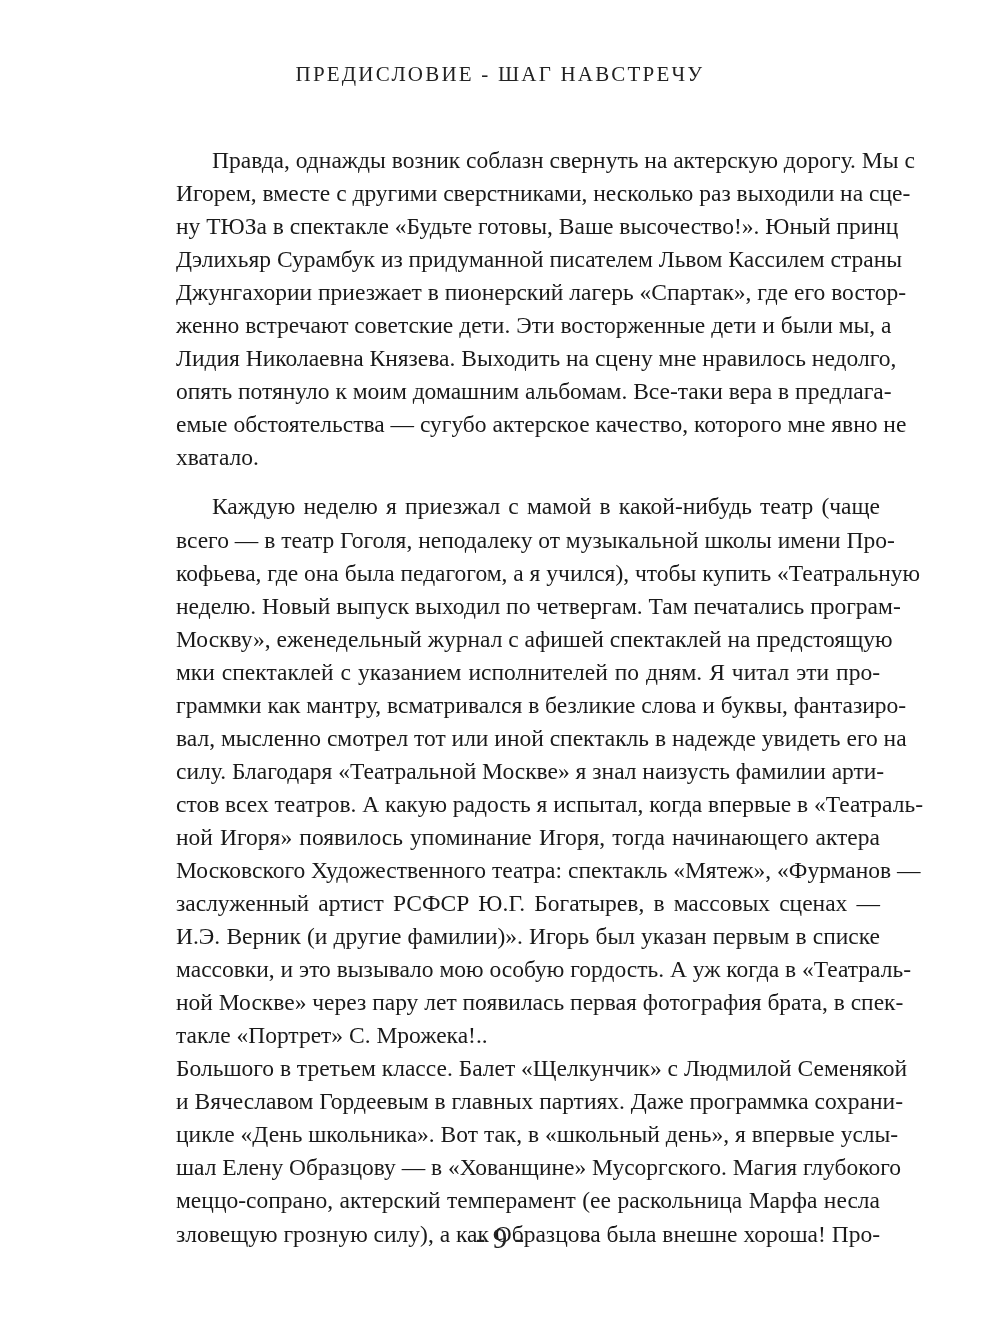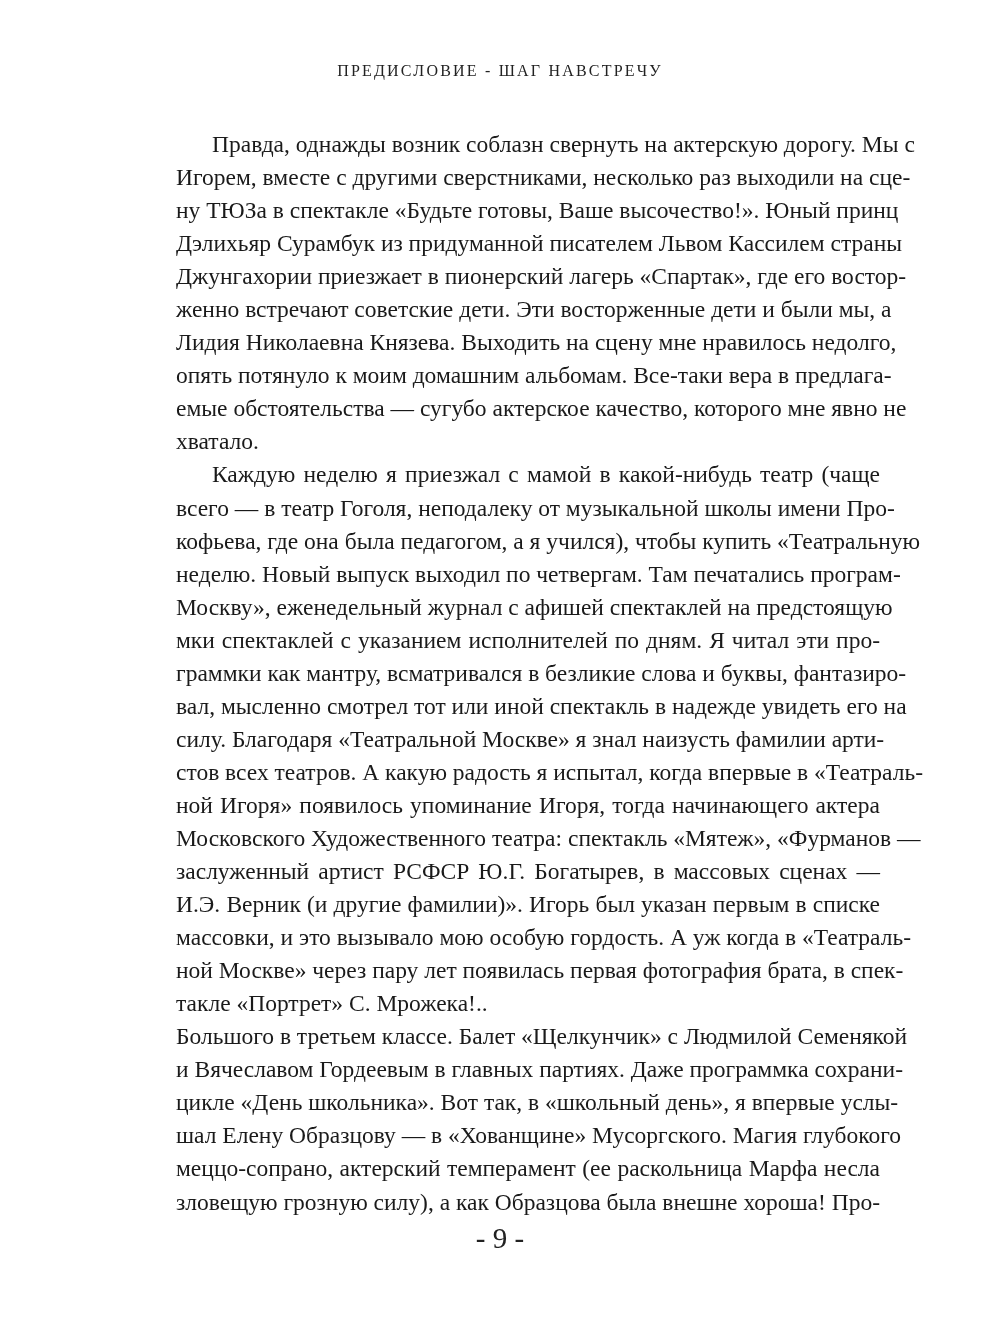--- a/index.html
+++ b/index.html
@@ -1,23 +1,23 @@
 <!DOCTYPE html>
 <html><head>
 <meta charset="utf-8">
 <style>
   html, body { margin:0; padding:0; background:#ffffff; }
   body { width:1000px; height:1317px; position:relative; overflow:hidden;
          font-family:"Liberation Serif","DejaVu Serif",serif; color:#1a1a1a; }
   .header { position:absolute; top:62px; left:0; width:1000px; text-align:center;
-            font-size:16px; letter-spacing:2.2px; color:#222; }
+            font-size:21px; letter-spacing:2.2px; color:#222; }
   .body-text { position:absolute; top:128px; left:176px; width:704px; }
   .line { height:33.05px; line-height:33.05px; font-size:23.5px; white-space:nowrap;
           text-align:justify; text-align-last:justify; display:block; overflow:visible; }
-  .line.indent { padding-left:36px; }
+  .line.indent { padding-left:36px;margin-top:16px; }
   .line.last { text-align-last:left; }
   .page-number { position:absolute; top:1222px; left:0; width:1000px; text-align:center;
                  font-size:29px; color:#222; }
 </style>
 </head>
 <body>
 
 <div class="header">ПРЕДИСЛОВИЕ - ШАГ НАВСТРЕЧУ</div>
 
 <div class="body-text">

